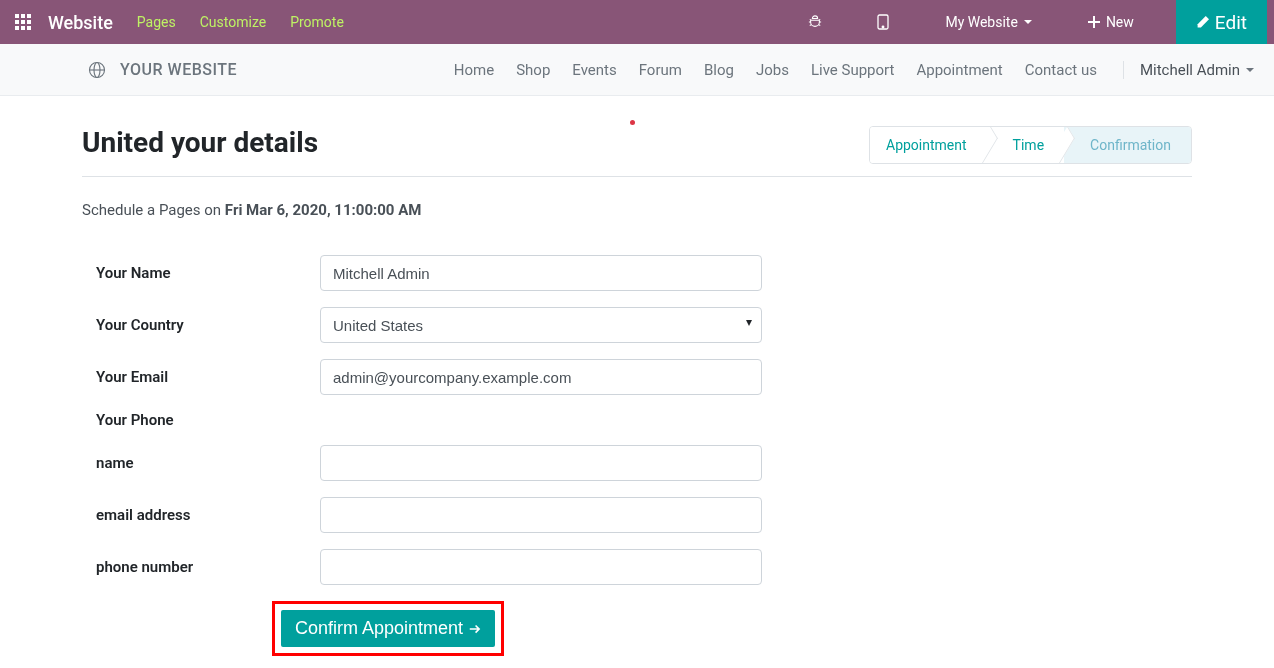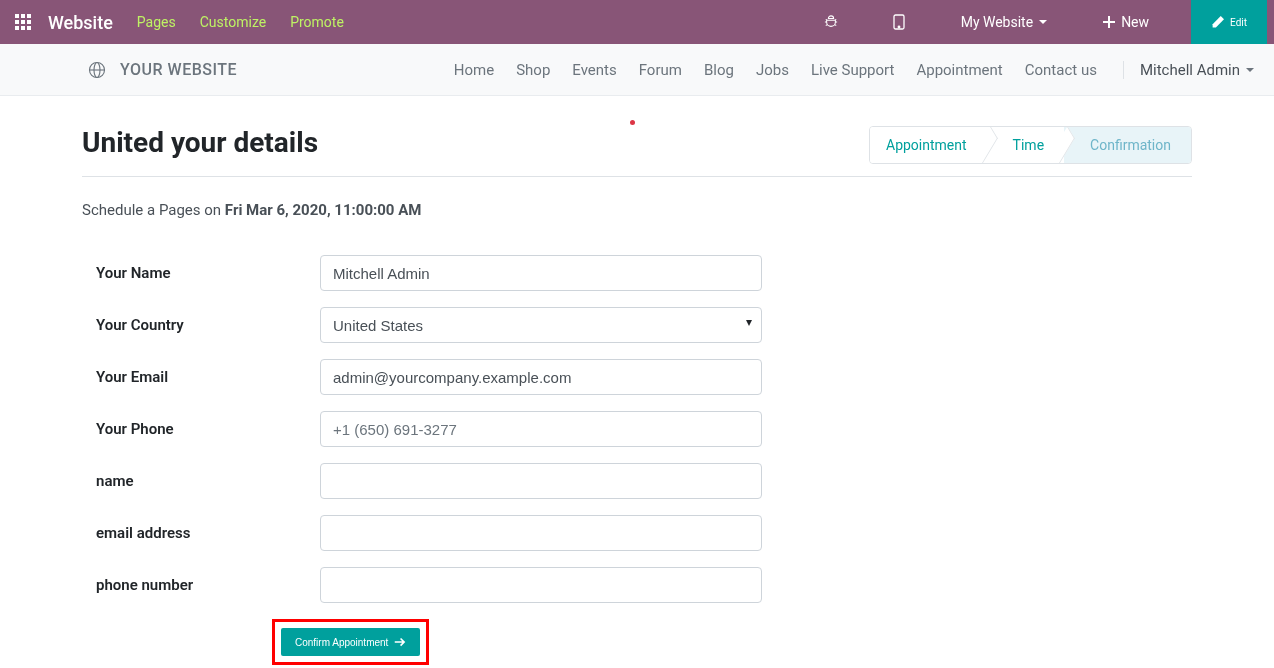--- a/index.html
+++ b/index.html
@@ -35,21 +35,21 @@
   .topbar-right .icon-btn {
     width: 40px; height: 44px; display: flex; align-items: center; justify-content: center;
     cursor: pointer; color: #fff;
   }
   .topbar-right .txt-btn {
     padding: 0 14px; height: 44px; display: flex; align-items: center; gap: 6px;
     color: #fff; font-size: 14px; cursor: pointer;
   }
   .topbar-right .edit-btn {
     background: #00a09d; height: 44px; padding: 0 20px; display: flex; align-items: center; gap: 6px;
-    color: #fff; font-size: 10px; cursor: pointer;
+    color: #fff; font-size: 19px; cursor: pointer;
   }
   .caret-down {
     width: 0; height: 0; border-left: 4px solid transparent; border-right: 4px solid transparent;
     border-top: 4px solid #fff; display: inline-block;
   }
   
   .site-navbar {
     background: #f8f9fa;
     border-bottom: 1px solid #e9ecef;
     height: 52px;
@@ -128,21 +128,21 @@
     content: "▾"; position: absolute; right: 10px; top: 8px; color: #212529; font-size: 12px;
     pointer-events: none;
   }
   .form-control::placeholder { color: #6c757d; }
   .btn-row { margin-top: 14px; padding-left: 190px; }
   .confirm-wrap {
     display: inline-block; border: 3px solid #ff0000; padding: 6px;
   }
   .btn-confirm {
     background: #00a09d; color: #fff; border: none; padding: 8px 14px;
-    font-size: 10px; cursor: pointer; display: inline-flex; align-items: center; gap: 6px;
+    font-size: 18px; cursor: pointer; display: inline-flex; align-items: center; gap: 6px;
     border-radius: 2px;
   }
   .btn-confirm svg { fill: #fff; }
 </style>
 </head>
 <body>
 
 <div class="topbar">
   <div class="apps-icon">
     <svg width="16" height="16" viewBox="0 0 16 16">
@@ -254,21 +254,20 @@
           <option>United States</option>
         </select>
       </div>
     </div>
     <div class="form-row">
       <label>Your Email</label>
       <div class="control"><input class="form-control" type="text" value="admin@yourcompany.example.com" style=""></div>
     </div>
     <div class="form-row">
       <label>Your Phone</label>
-      <div class="control"><input class="form-control" type="text" placeholder="+1 (650) 691-3277" style=""></div>
     </div>
     <div class="form-row">
       <label>name</label>
       <div class="control"><input class="form-control" type="text" value="" style=""></div>
     </div>
     <div class="form-row">
       <label>email address</label>
       <div class="control"><input class="form-control" type="text" value="" style=""></div>
     </div>
     <div class="form-row">

